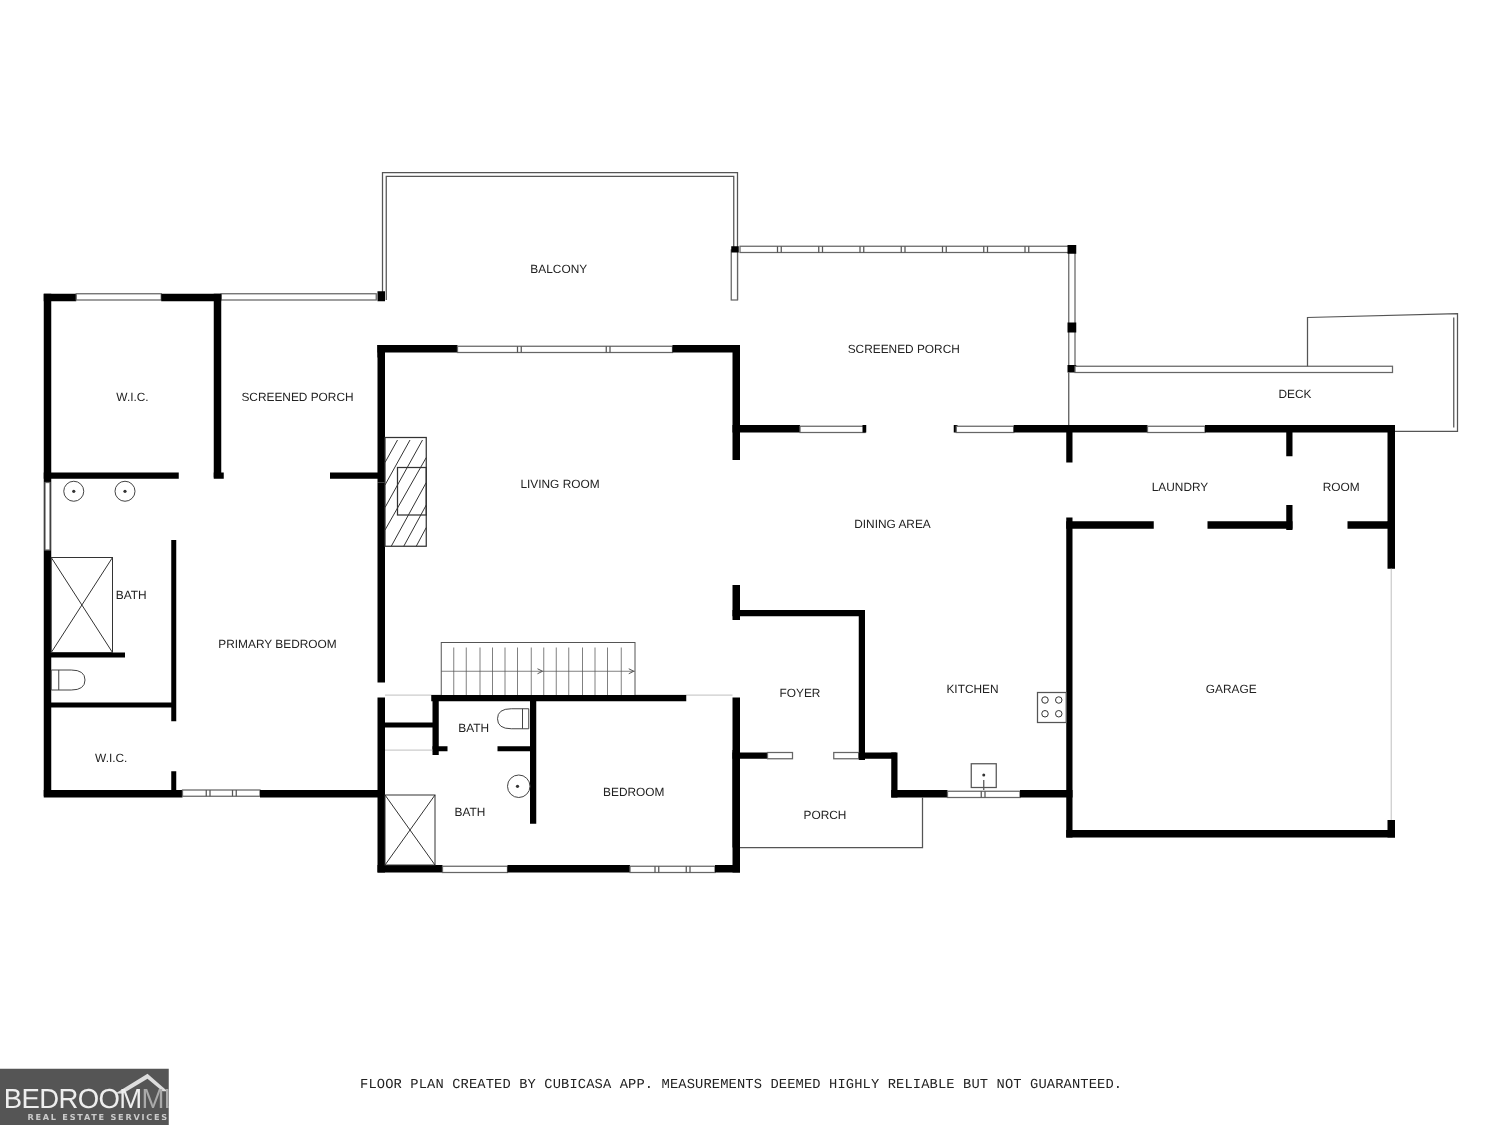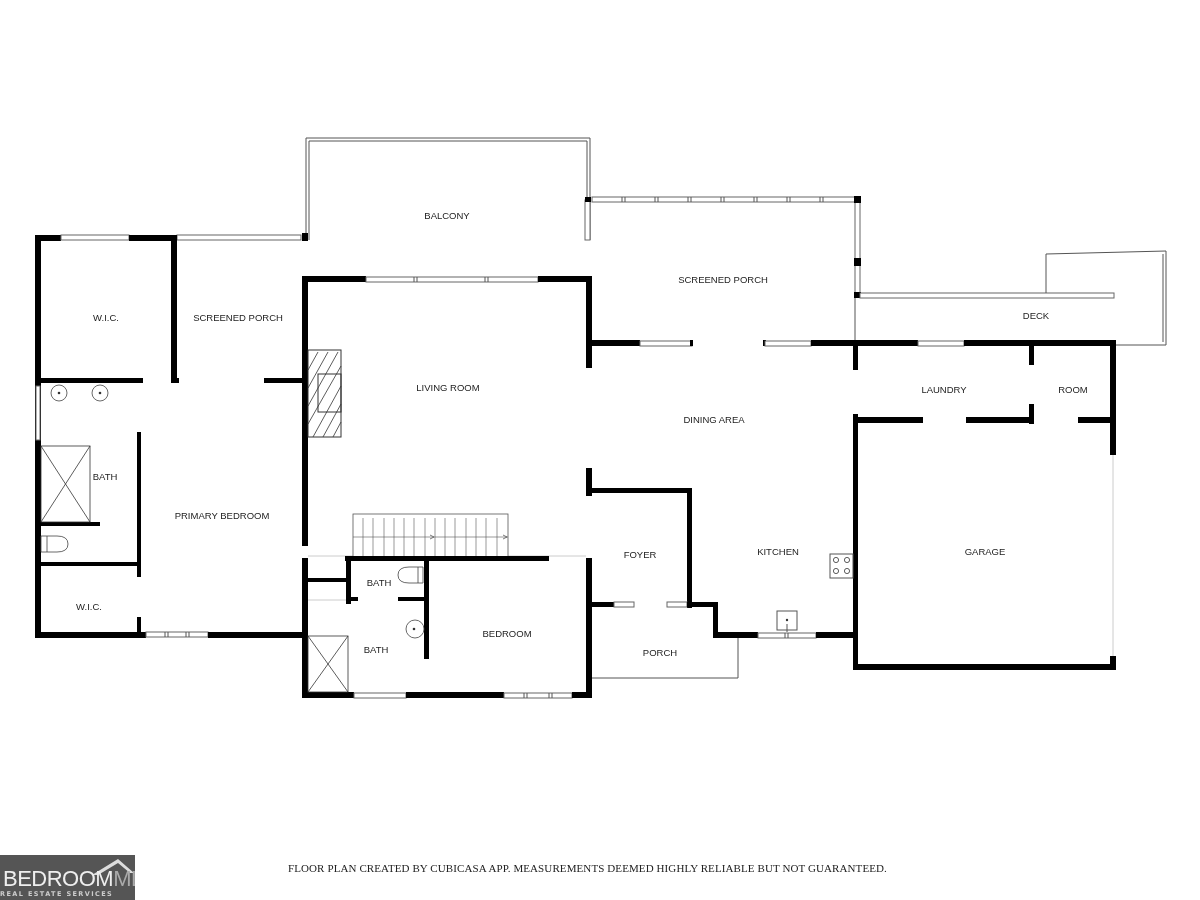--- a/index.html
+++ b/index.html
@@ -2,25 +2,25 @@
 <html><head>
 <meta charset="utf-8">
 <style>
   html, body { margin: 0; padding: 0; background: #ffffff; }
   body { width: 1200px; height: 900px; position: relative; overflow: hidden; font-family: "Liberation Sans", sans-serif; }
   #plan { position: absolute; left: 0; top: 0; width: 1200px; height: 900px; }
   .wall { fill: #000; }
   .thin { fill: none; stroke: #555; stroke-width: 1; }
   .win { fill: #fff; stroke: #666; stroke-width: 1; }
   .rl { font-family: "Liberation Sans", sans-serif; font-size: 9.5px; fill: #222; text-anchor: middle; dominant-baseline: middle; }
-  .footer-note { position: absolute; left: 288px; top: 862px; font-family: Liberation Serif, serif; font-size: 11px; color: #222; letter-spacing: 0.1px; white-space: nowrap; }
+  .footer-note { position: absolute; left: 288px; top: 862px; font-family: Liberation Mono, monospace; font-size: 11px; color: #222; letter-spacing: 0.1px; white-space: nowrap; }
   .logo { position: absolute; left: 0; top: 855px; width: 135px; height: 45px; background: #555; overflow: hidden; }
   .logo-main { position: absolute; left: 3px; top: 11px; font-family: "Liberation Sans", sans-serif; font-size: 22px; color: #eee; letter-spacing: -0.5px; white-space: nowrap; }
   .logo-main .mls { color: #aaa; }
-  .logo-sub { position: absolute; left: 0; top: 35px; font-family: "DejaVu Sans", sans-serif; font-size: 6.5px; color: #ccc; letter-spacing: 1.4px; white-space: nowrap; font-weight: bold; }
+  .logo-sub { position: absolute; left: 22px; top: 35px; font-family: "DejaVu Sans", sans-serif; font-size: 6.5px; color: #ccc; letter-spacing: 1.4px; white-space: nowrap; font-weight: bold; }
   .logo-roof { position: absolute; left: 92px; top: 2px; }
 </style>
 </head>
 <body>
 
 <svg id="plan" viewBox="0 0 1200 900" xmlns="http://www.w3.org/2000/svg">
 
   <g>
     <polyline class="thin" points="306,240 306,138 590,138 590,240"></polyline>
     <polyline class="thin" points="309,240 309,141 587,141 587,200"></polyline>

